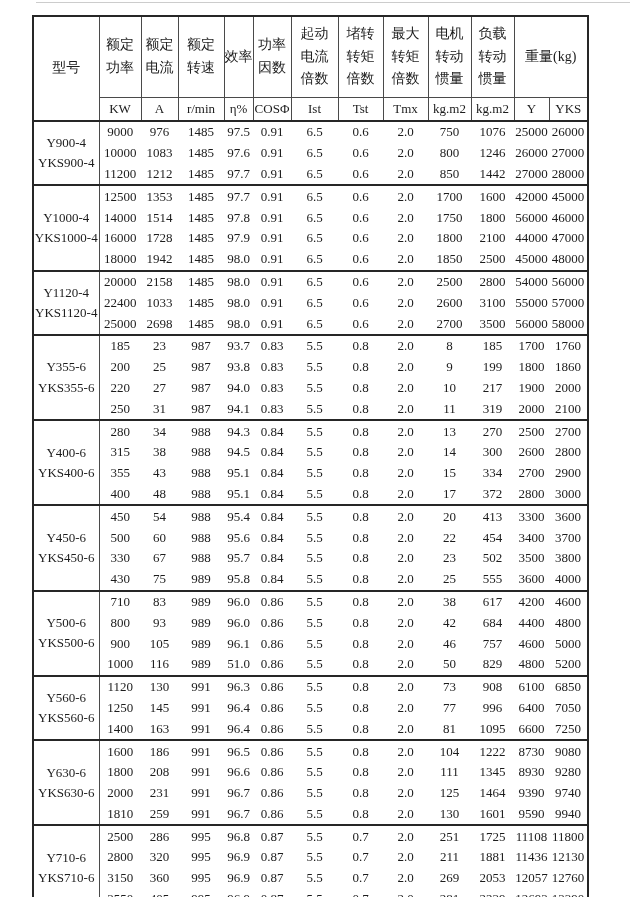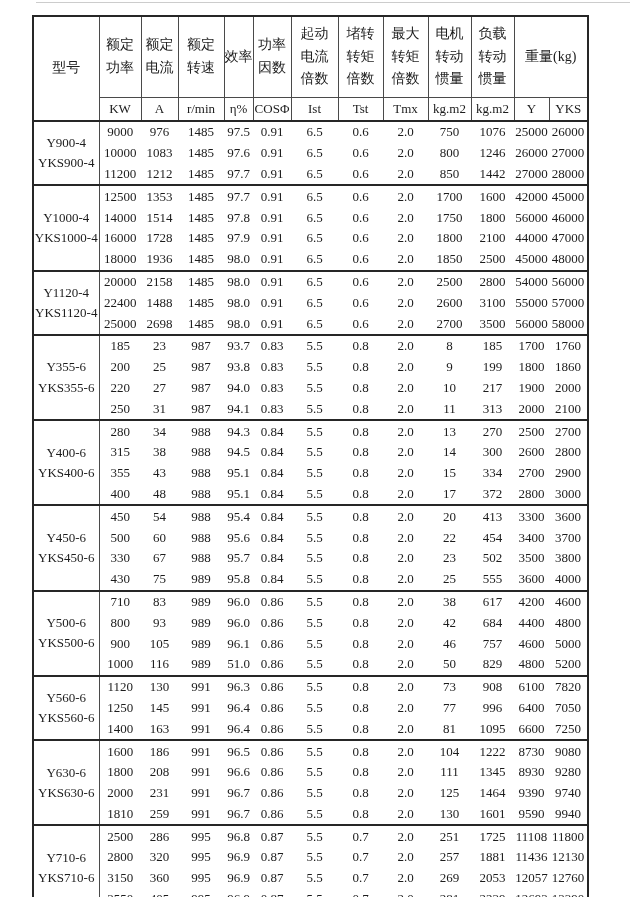--- a/index.html
+++ b/index.html
@@ -224,21 +224,21 @@
           <td>6.5</td>
           <td>0.6</td>
           <td>2.0</td>
           <td>1800</td>
           <td>2100</td>
           <td>44000</td>
           <td>47000</td>
         </tr>
         <tr>
           <td>18000</td>
-          <td>1936</td>
+          <td>1942</td>
           <td>1485</td>
           <td>98.0</td>
           <td>0.91</td>
           <td>6.5</td>
           <td>0.6</td>
           <td>2.0</td>
           <td>1850</td>
           <td>2500</td>
           <td>45000</td>
           <td>48000</td>
@@ -253,21 +253,21 @@
           <td>6.5</td>
           <td>0.6</td>
           <td>2.0</td>
           <td>2500</td>
           <td>2800</td>
           <td>54000</td>
           <td>56000</td>
         </tr>
         <tr>
           <td>22400</td>
-          <td>1488</td>
+          <td>1033</td>
           <td>1485</td>
           <td>98.0</td>
           <td>0.91</td>
           <td>6.5</td>
           <td>0.6</td>
           <td>2.0</td>
           <td>2600</td>
           <td>3100</td>
           <td>55000</td>
           <td>57000</td>
@@ -332,21 +332,21 @@
         <tr>
           <td>250</td>
           <td>31</td>
           <td>987</td>
           <td>94.1</td>
           <td>0.83</td>
           <td>5.5</td>
           <td>0.8</td>
           <td>2.0</td>
           <td>11</td>
-          <td>313</td>
+          <td>319</td>
           <td>2000</td>
           <td>2100</td>
         </tr>
         <tr class="group-start">
           <td class="model-cell" rowspan="4">Y400-6<br>YKS400-6</td>
           <td>280</td>
           <td>34</td>
           <td>988</td>
           <td>94.3</td>
           <td>0.84</td>
@@ -520,21 +520,21 @@
           <td>130</td>
           <td>991</td>
           <td>96.3</td>
           <td>0.86</td>
           <td>5.5</td>
           <td>0.8</td>
           <td>2.0</td>
           <td>73</td>
           <td>908</td>
           <td>6100</td>
-          <td>7820</td>
+          <td>6850</td>
         </tr>
         <tr>
           <td>1250</td>
           <td>145</td>
           <td>991</td>
           <td>96.4</td>
           <td>0.86</td>
           <td>5.5</td>
           <td>0.8</td>
           <td>2.0</td>
@@ -631,21 +631,21 @@
         </tr>
         <tr>
           <td>2800</td>
           <td>320</td>
           <td>995</td>
           <td>96.9</td>
           <td>0.87</td>
           <td>5.5</td>
           <td>0.7</td>
           <td>2.0</td>
-          <td>257</td>
+          <td>211</td>
           <td>1881</td>
           <td>11436</td>
           <td>12130</td>
         </tr>
         <tr>
           <td>3150</td>
           <td>360</td>
           <td>995</td>
           <td>96.9</td>
           <td>0.87</td>

